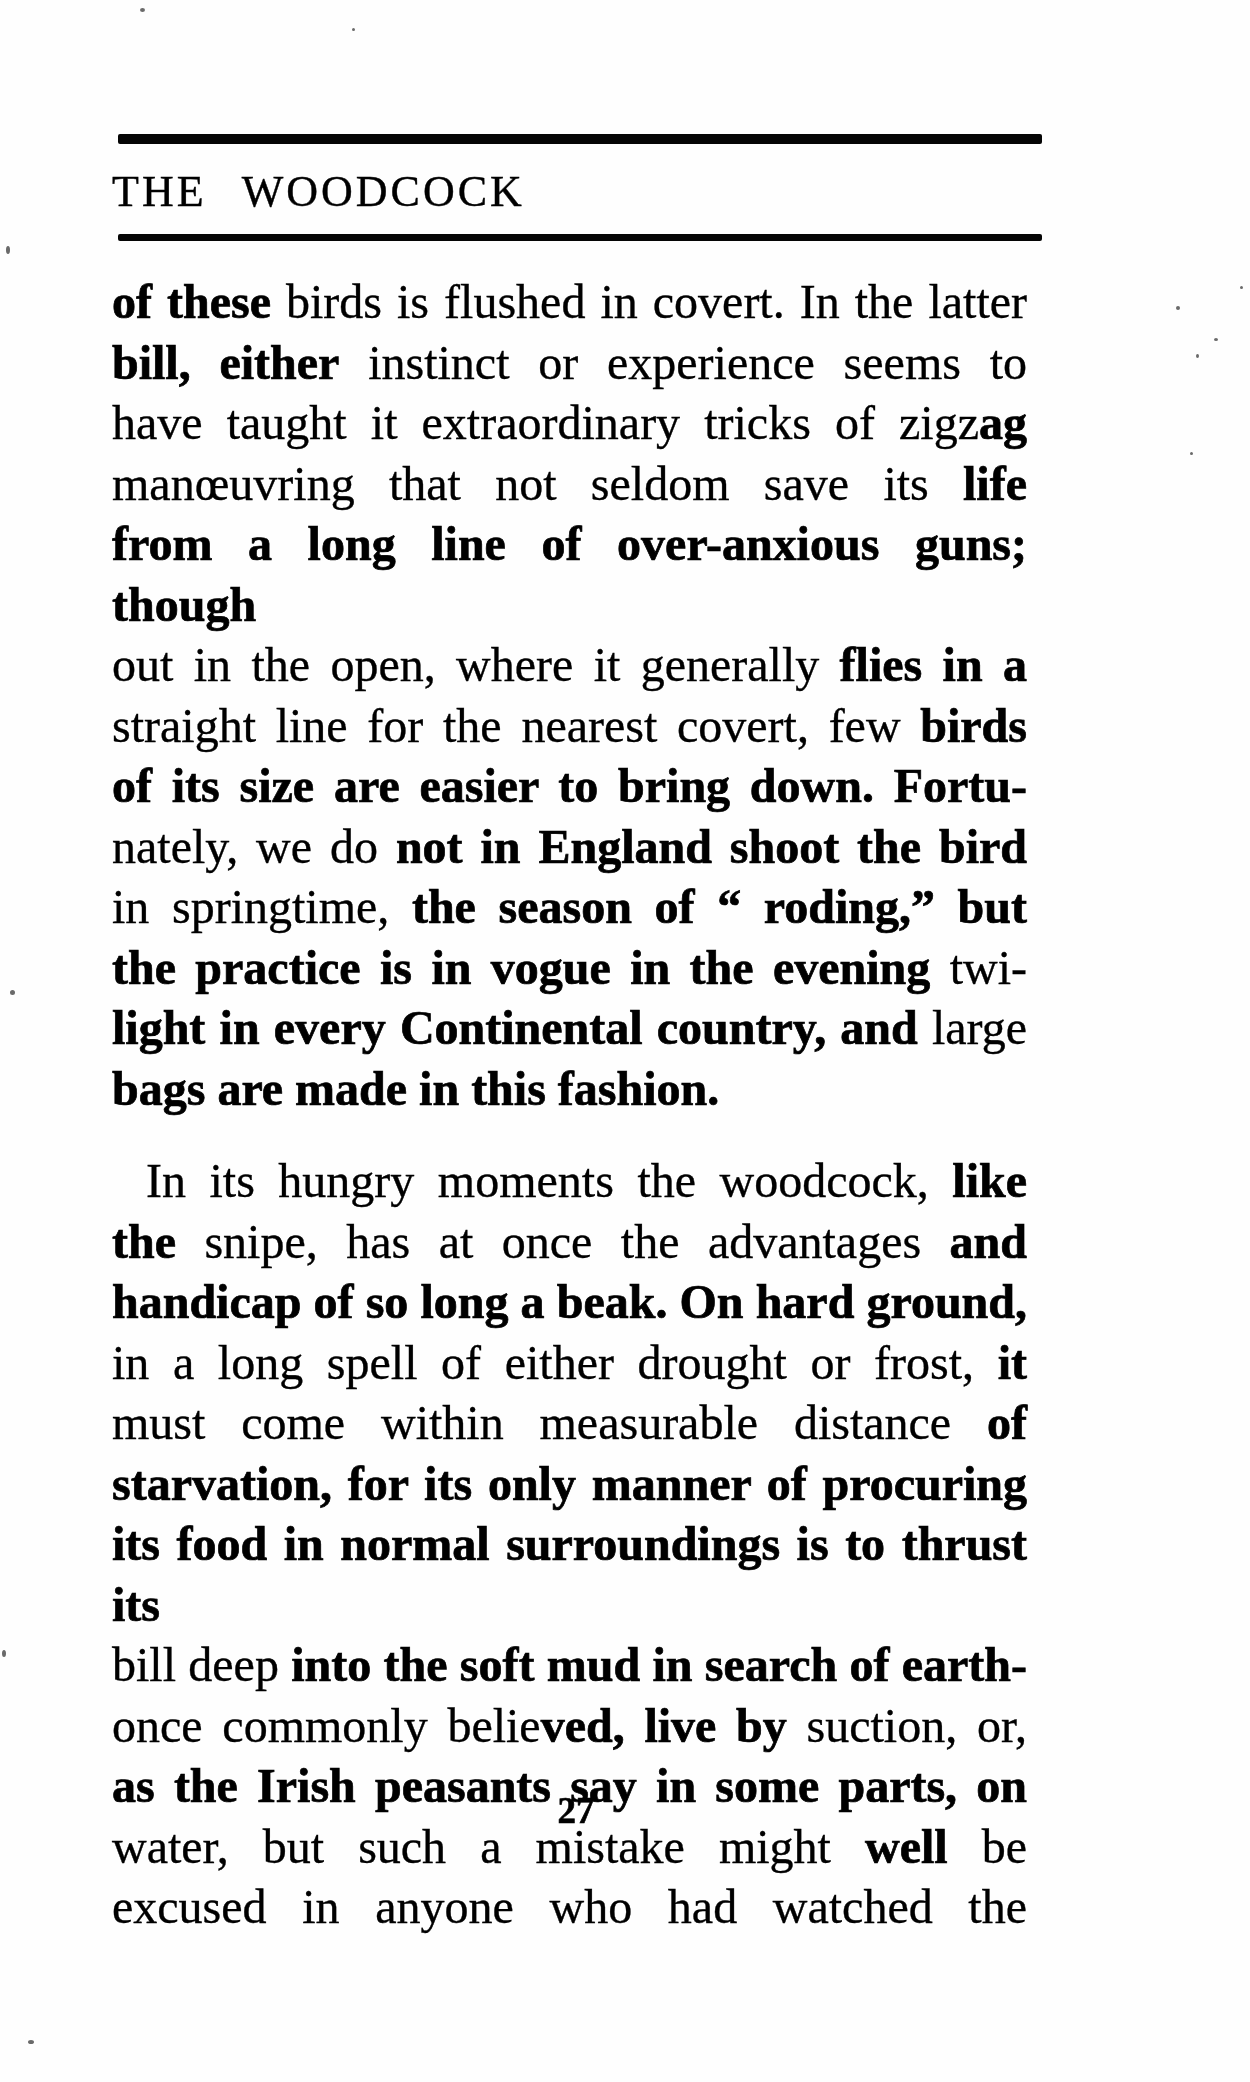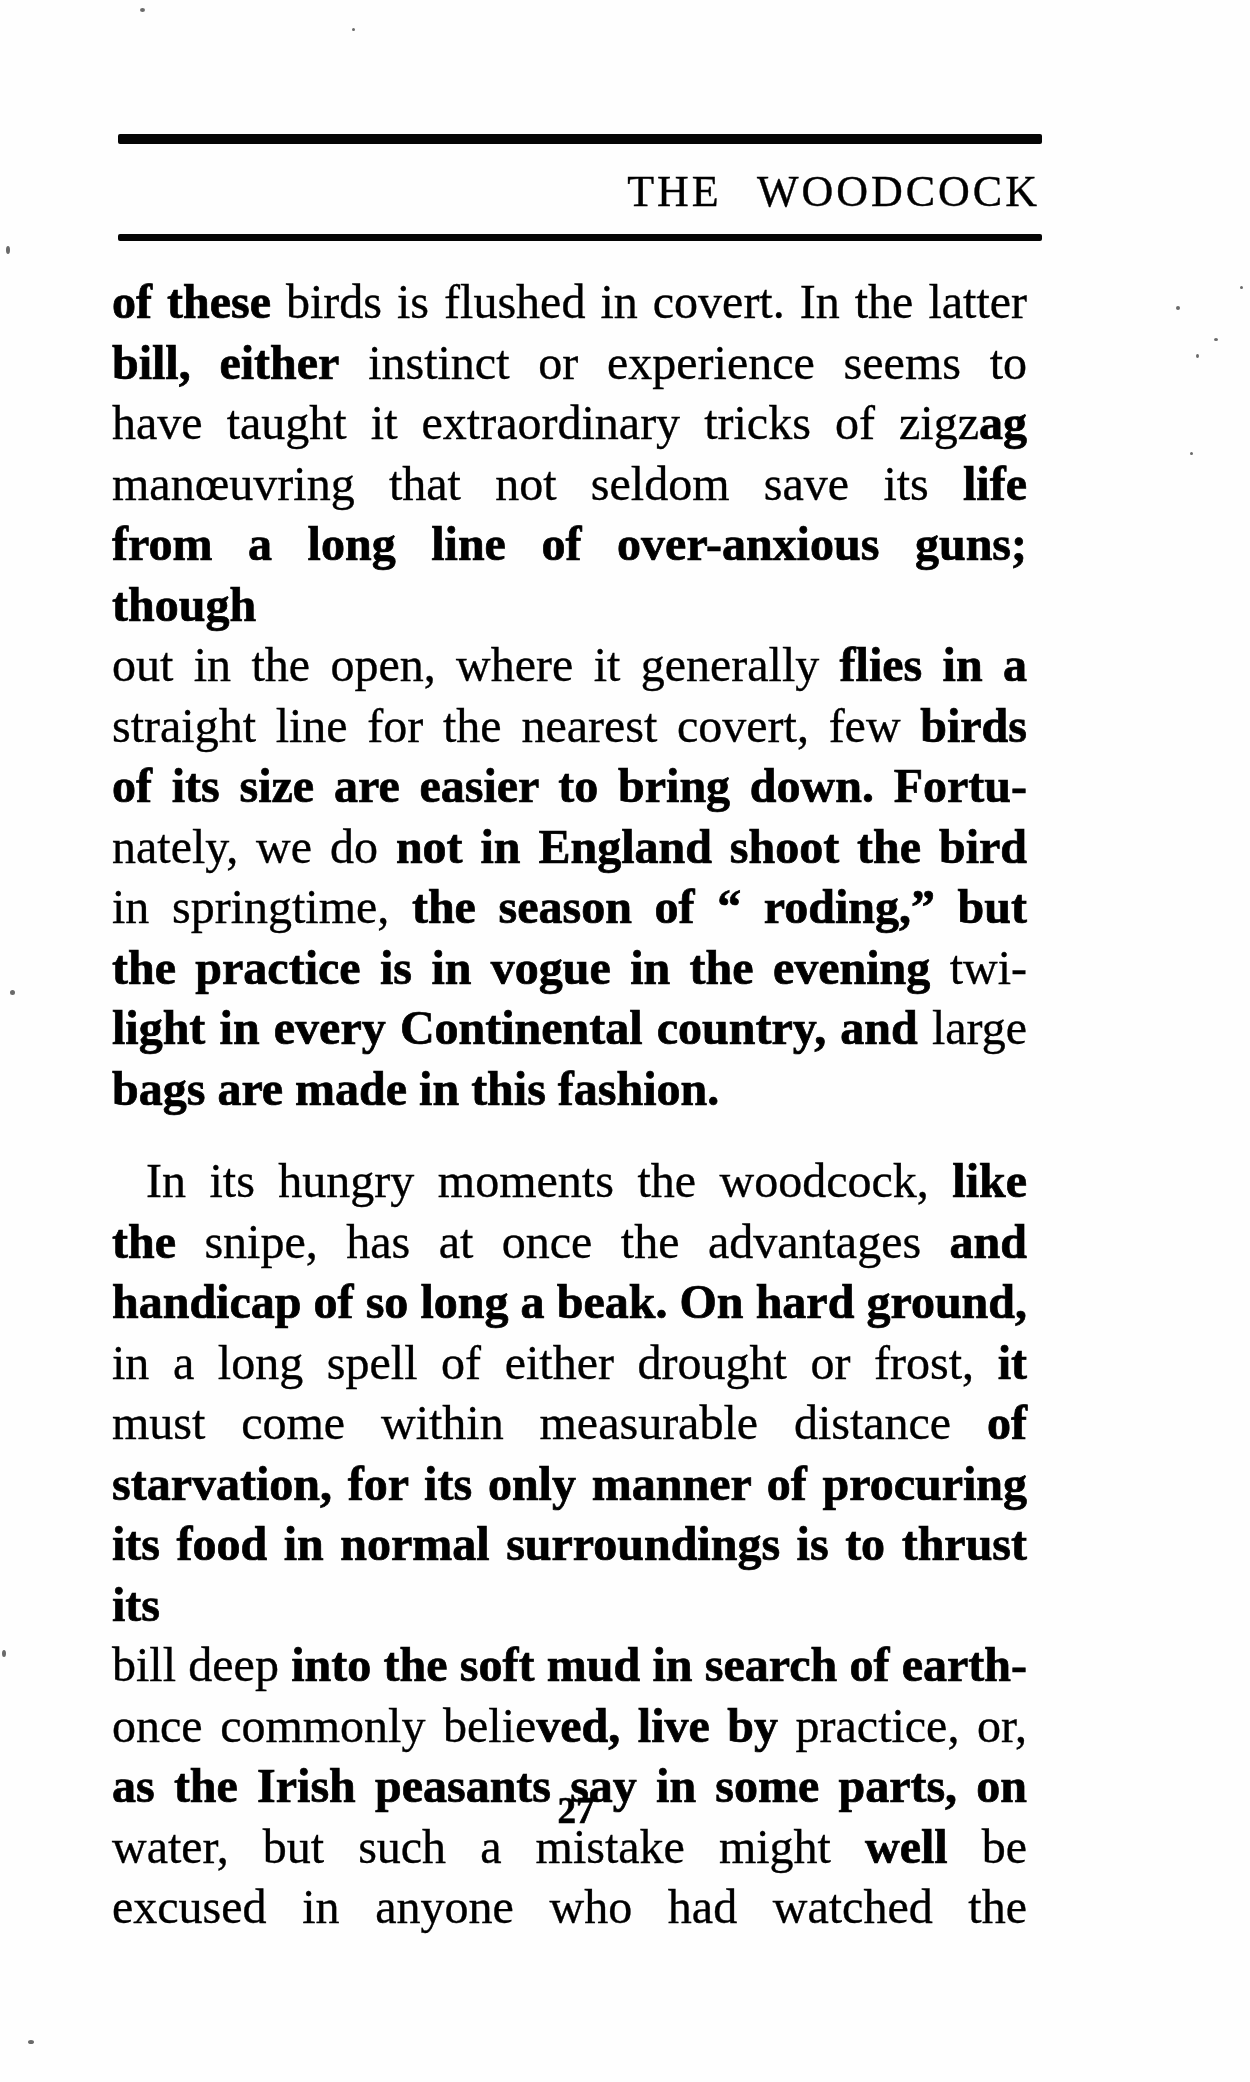--- a/index.html
+++ b/index.html
@@ -19,21 +19,21 @@
     background: #050505;
     border-radius: 2px;
   }
   #rule-top    { top: 134px; height: 10px; }
   #rule-bottom { top: 234px; height: 7px; }
   #running-head {
     position: absolute;
     left: 112px;
     top: 166px;
     width: 928px;
-    text-align: right;
+    text-align: left;
     font-size: 44px;
     letter-spacing: 3px;
     word-spacing: 22px;
     -webkit-text-stroke: 0.4px #000;
   }
   #page-text {
     position: absolute;
     left: 112px;
     top: 272px;
     width: 915px;
@@ -91,21 +91,21 @@
       <div class="line"><span class="seg bold">light in every Continental country, and</span><span class="seg"> large</span></div>
       <div class="line no-just"><span class="seg bold">bags are made in this fashion.</span></div>
       <div class="line indent"><span class="seg">In its hungry moments the woodcock, </span><span class="seg bold">like</span></div>
       <div class="line"><span class="seg bold">the</span><span class="seg"> snipe, has at once the advantages </span><span class="seg bold">and</span></div>
       <div class="line"><span class="seg bold">handicap of so long a beak. On hard ground,</span></div>
       <div class="line"><span class="seg">in a long spell of either drought or frost, </span><span class="seg bold">it</span></div>
       <div class="line"><span class="seg">must come within measurable distance </span><span class="seg bold">of</span></div>
       <div class="line"><span class="seg bold">starvation, for its only manner of procuring</span></div>
       <div class="line"><span class="seg bold">its food in normal surroundings is to thrust its</span></div>
       <div class="line"><span class="seg">bill deep </span><span class="seg bold">into the soft mud in search of earth-</span></div>
-      <div class="line"><span class="seg">once commonly belie</span><span class="seg bold">ved, live by</span><span class="seg"> practice, or,</span></div>
+      <div class="line"><span class="seg">once commonly belie</span><span class="seg bold">ved, live by</span><span class="seg"> suction, or,</span></div>
       <div class="line"><span class="seg bold">as the Irish peasants say in some parts, on</span></div>
       <div class="line"><span class="seg">water, but such a mistake might </span><span class="seg bold">well</span><span class="seg"> be</span></div>
       <div class="line"><span class="seg">excused in anyone who had watched the</span></div>
     </div>
 
   <div id="page-number">27</div>
 
   <div class="speckle" style="left:140px; top:8px;    width:5px; height:4px;"></div>
   <div class="speckle" style="left:352px; top:28px;   width:3px; height:3px;"></div>
   <div class="speckle" style="left:1240px; top:286px; width:3px; height:3px;"></div>

